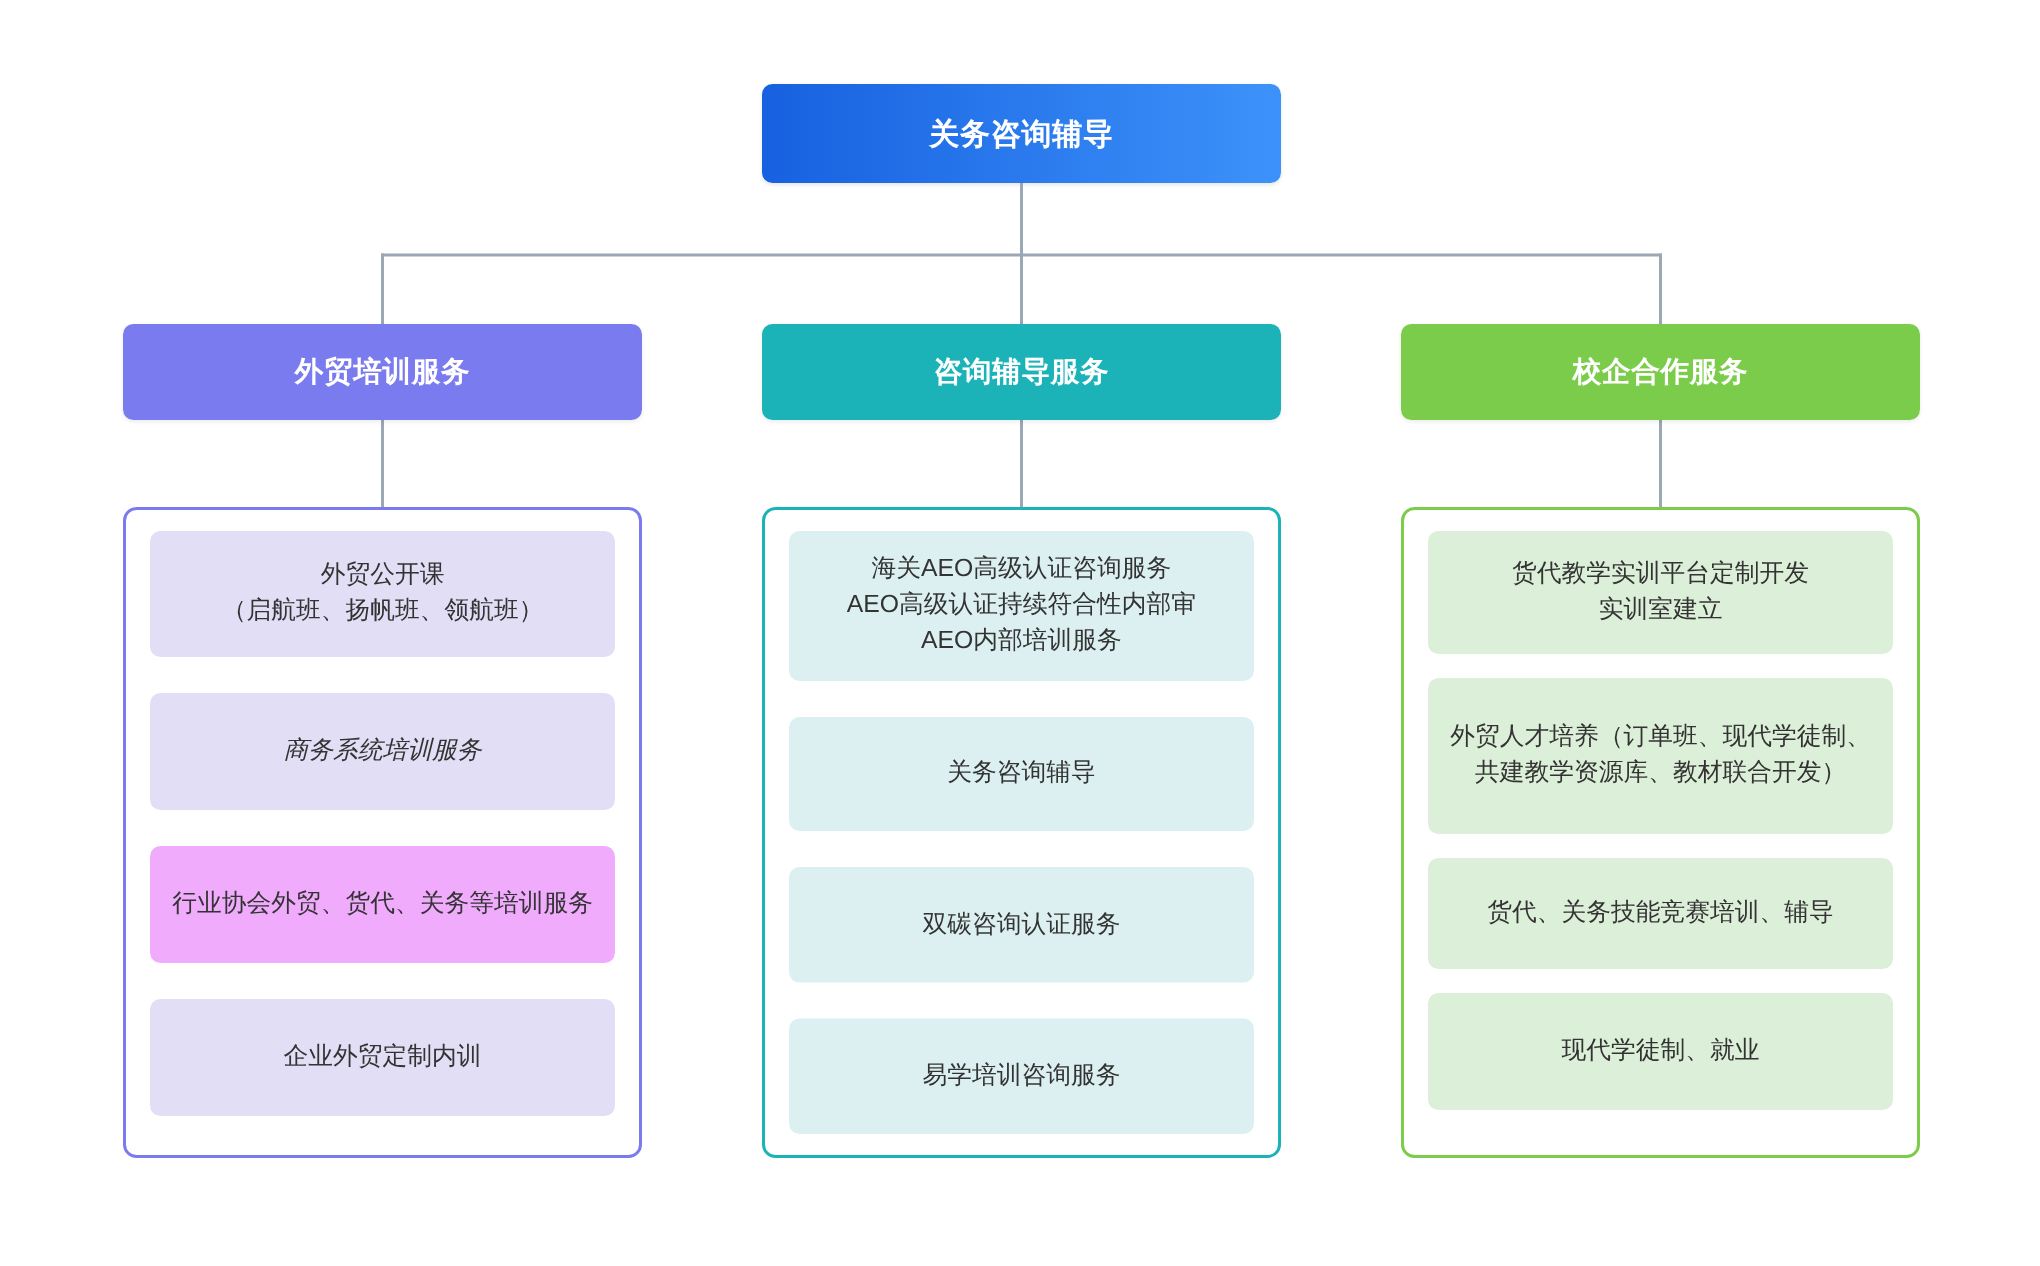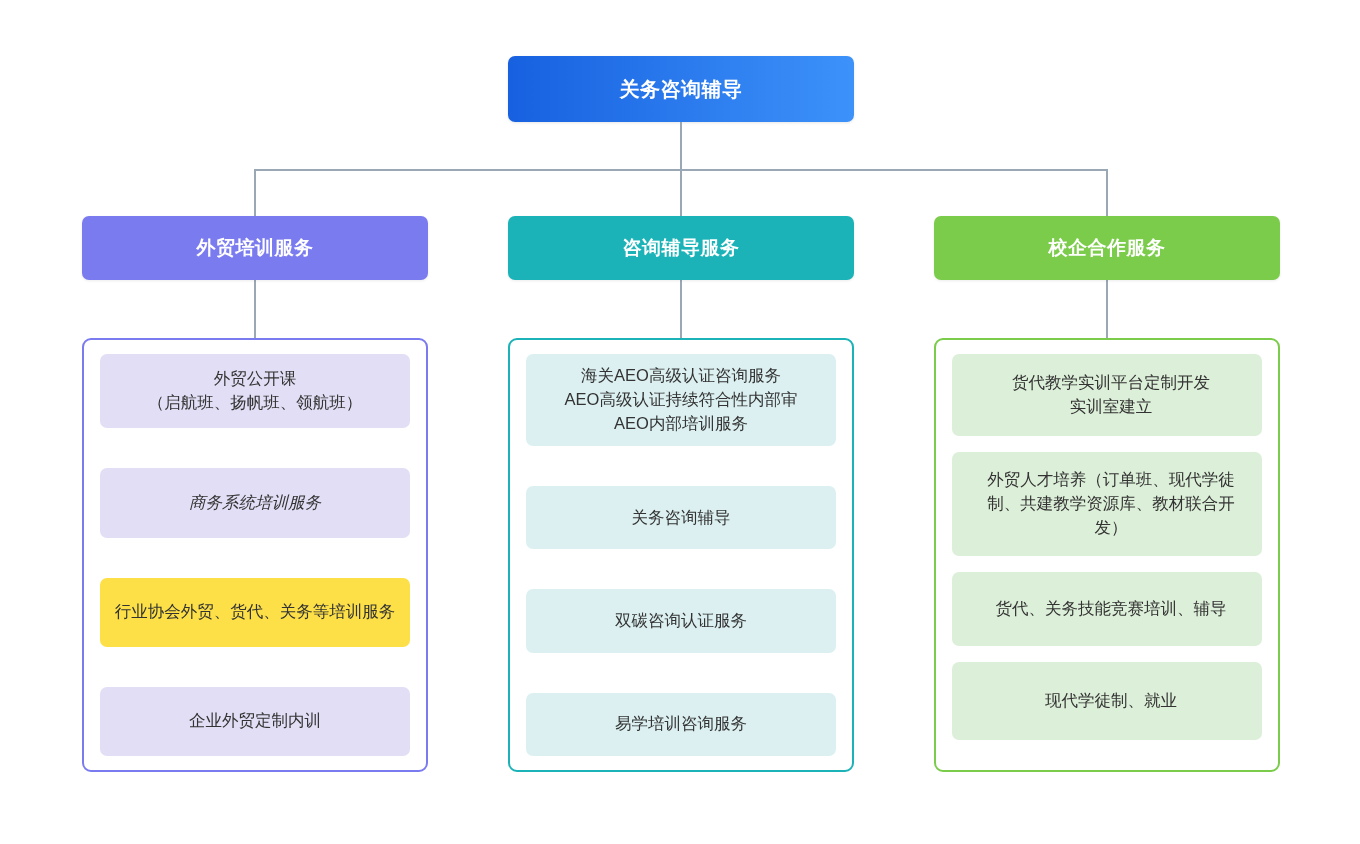--- a/index.html
+++ b/index.html
@@ -93,40 +93,40 @@
   }
 
   .item-box {
     box-sizing: border-box;
     border-radius: 7px;
     display: flex;
     align-items: center;
     justify-content: center;
     text-align: center;
     padding: 10px 12px;
-    margin-bottom: 40px;
+    margin-bottom: 24px;
     font-size: 16.5px;
     line-height: 1.45;
     color: #333333;
     white-space: pre-line;
   }
   .item-box:last-child { margin-bottom: 0; }
 
   
   .col-0 .cat-header { background: #7b7bf0; }
   .col-0 .group-box  { border-color: #7b7bf0; }
   .col-0 .item-box   { background: #e2def5; }
 
   .col-1 .cat-header { background: #1bb3b8; }
   .col-1 .group-box  { border-color: #1bb3b8; }
   .col-1 .item-box   { background: #dcf0f1; }
 
   .col-2 .cat-header { background: #7bcc4a; }
   .col-2 .group-box  { border-color: #7bcc4a; }
-  .col-2 .item-box   { background: #dcefd8; padding-left: 20px; }
+  .col-2 .item-box   { background: #dcefd8; }
 
   
   .col-0 .item-box:nth-child(1) { height: 84px; }
   .col-0 .item-box:nth-child(2) { height: 78px; }
   .col-0 .item-box:nth-child(3) { height: 78px; }
   .col-0 .item-box:nth-child(4) { height: 78px; margin-bottom: 0; }
 
   .col-1 .item-box:nth-child(1) { height: 104px; }
   .col-1 .item-box:nth-child(2) { height: 80px; }
   .col-1 .item-box:nth-child(3) { height: 80px; }
@@ -158,21 +158,21 @@
   <div class="conn conn-v" style="left: 1106px; top: 280px; height: 58px; background: rgb(154, 167, 180);"></div>
 
   <div class="column col-0">
     <div class="cat-header" style="background: rgb(123, 123, 240);">
       <span class="node-label">外贸培训服务</span>
     </div>
     <div class="group-box" style="border-color: rgb(123, 123, 240);">
       <div class="item-box" style="background: rgb(226, 222, 245);">外贸公开课
 （启航班、扬帆班、领航班）</div>
       <div class="item-box" style="background: rgb(226, 222, 245); font-style: italic;">商务系统培训服务</div>
-      <div class="item-box" style="background: #fde047;">行业协会外贸、货代、关务等培训服务</div>
+      <div class="item-box" style="background: #f0abfc;">行业协会外贸、货代、关务等培训服务</div>
       <div class="item-box" style="background: rgb(226, 222, 245);">企业外贸定制内训</div>
     </div>
   </div>
 
   <div class="column col-1">
     <div class="cat-header" style="background: rgb(27, 179, 184);">
       <span class="node-label">咨询辅导服务</span>
     </div>
     <div class="group-box" style="border-color: rgb(27, 179, 184);">
       <div class="item-box" style="background: rgb(220, 240, 241);">海关AEO高级认证咨询服务

